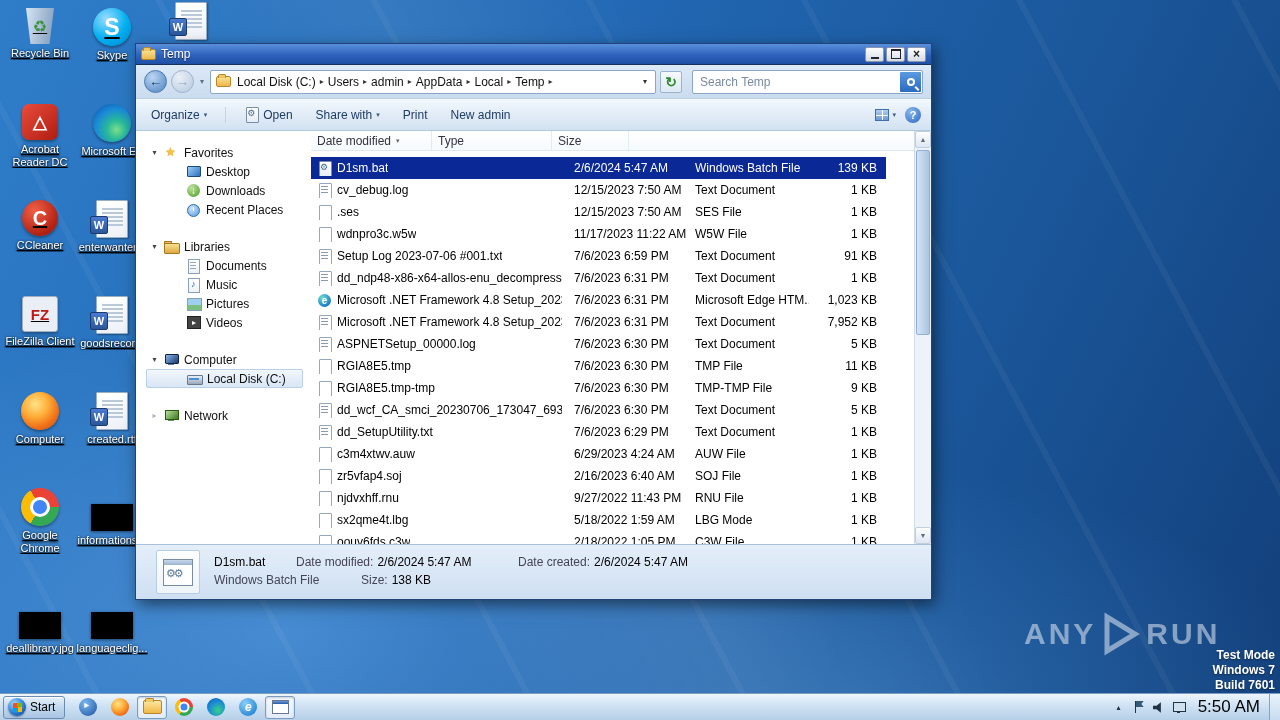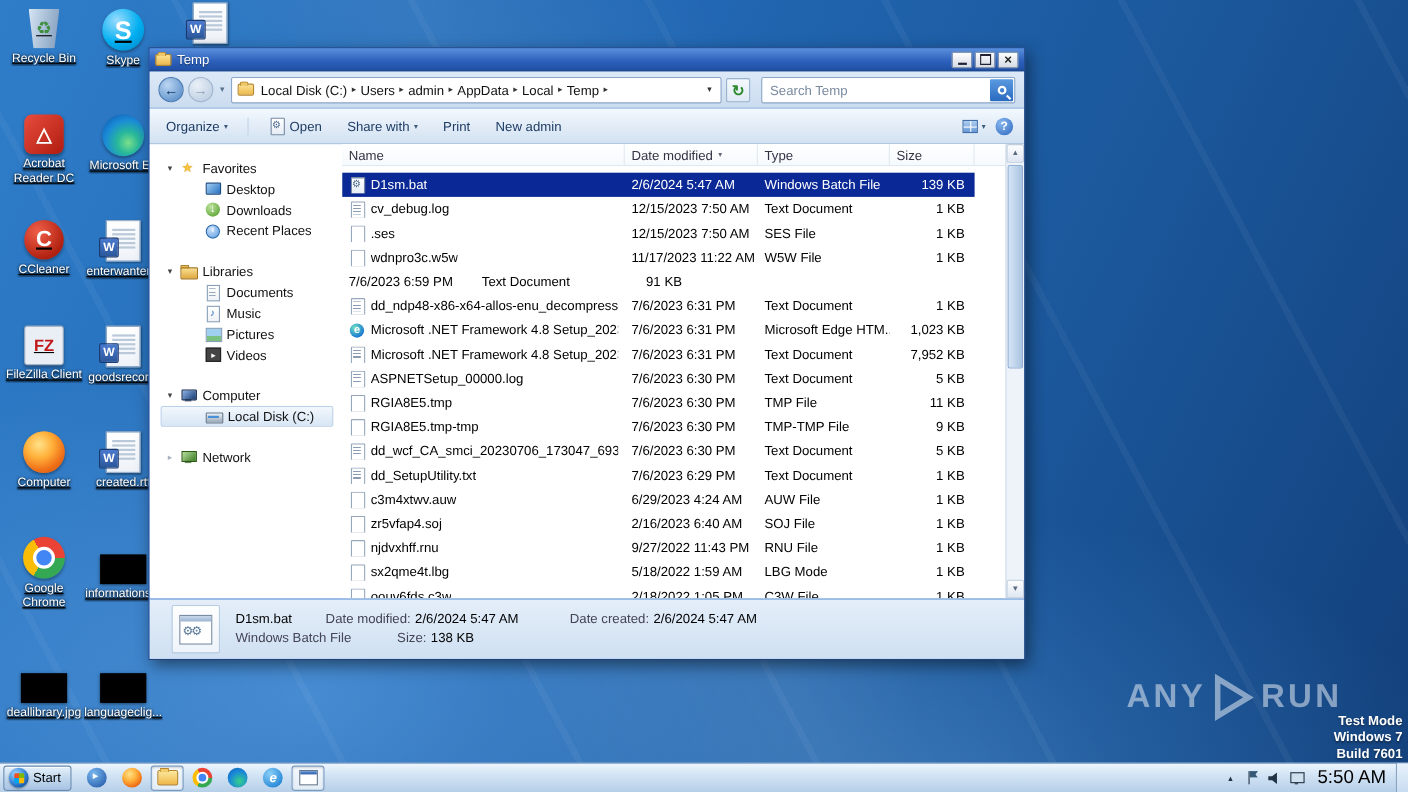--- a/index.html
+++ b/index.html
@@ -42,21 +42,21 @@
 .k-firefox{width:38px;height:38px;border-radius:50%;background:radial-gradient(circle at 38% 32%,#ffe28a 0%,#ffb03a 35%,#f07018 66%,#c04a10 100%);box-shadow:0 2px 3px rgba(0,0,0,.35);}
 .k-chrome{width:38px;height:38px;border-radius:50%;background:conic-gradient(from -30deg,#ea4335 0 120deg,#34a853 120deg 240deg,#fbbc05 240deg 360deg);position:relative;box-shadow:0 2px 3px rgba(0,0,0,.35);}
 .k-chrome::after{content:"";position:absolute;left:50%;top:50%;transform:translate(-50%,-50%);width:14px;height:14px;border-radius:50%;background:#4285f4;border:3px solid #fff;}
 .k-blackbox{width:42px;height:27px;background:#000;box-shadow:0 1px 3px rgba(0,0,0,.5);}
 
 
 .wm{position:absolute;left:1024px;top:612px;z-index:2;display:flex;align-items:center;gap:6px;color:rgba(226,233,243,.55);font-size:30px;font-weight:bold;letter-spacing:3px;}
 .wm-testmode{position:absolute;right:5px;top:648px;z-index:2;text-align:right;color:#fff;font-size:12px;font-weight:bold;line-height:1.25;text-shadow:0 1px 2px rgba(0,0,0,.45);}
 
 
-.window{position:absolute;left:135px;top:43px;width:797px;height:557px;z-index:5;background:#3b82f6;border:1px solid #22437a;box-shadow:3px 5px 14px rgba(0,0,0,.5);display:flex;flex-direction:column;}
+.window{position:absolute;left:135px;top:43px;width:797px;height:557px;z-index:5;background:#22c55e;border:1px solid #22437a;box-shadow:3px 5px 14px rgba(0,0,0,.5);display:flex;flex-direction:column;}
 .titlebar{height:21px;background:linear-gradient(180deg,#5a8fdb 0%,#2f62bd 55%,#1f4fa5 100%);display:flex;align-items:center;padding:0 5px;gap:5px;border-bottom:1px solid #16325c;}
 .t-text{color:#fff;font-size:12px;flex:1;text-shadow:0 1px 1px rgba(0,0,0,.5);}
 .winbtns{display:flex;gap:2px;}
 .wbtn{width:19px;height:15px;background:linear-gradient(#fdfdfd,#d6dce6);border:1px solid #8a97ab;border-radius:2px;display:flex;align-items:center;justify-content:center;position:relative;}
 .wb-min::after{content:"";width:8px;height:2px;background:#223;margin-top:7px;}
 .wb-max::after{content:"";width:8px;height:7px;border:1px solid #223;border-top-width:2px;}
 .wb-close::after{content:"\00D7";font-size:12px;font-weight:bold;color:#222;line-height:1;}
 
 .folder-ico{width:15px;height:11px;background:linear-gradient(#fbe293,#edb94d);border:1px solid #b8872c;border-radius:2px;position:relative;flex:none;}
 .folder-ico::before{content:"";position:absolute;top:-3px;left:1px;width:6px;height:3px;background:#edc768;border:1px solid #b8872c;border-bottom:none;border-radius:2px 2px 0 0;}
@@ -410,23 +410,20 @@
           </li>
           <li class="nav-item lvl0 gap">
             <span class="tw closed">▸</span>
             <span class="ti k-network"></span>
             <span class="nav-label">Network</span>
           </li>
         </ul>
     </div>
     <div class="filearea">
       <div class="cols-header">
-        <div class="colh w-name">
-            <span>Name</span>
-          </div>
         <div class="colh w-date">
             <span>Date modified</span>
             <span class="sort"></span>
           </div>
         <div class="colh w-type">
             <span>Type</span>
           </div>
         <div class="colh w-size">
             <span>Size</span>
           </div>
@@ -463,20 +460,24 @@
           <div class="frow">
             <div class="cell c-name">
               <span class="fi fi-blank"></span>
               <span class="fname">wdnpro3c.w5w</span>
             </div>
             <div class="cell c-date">11/17/2023 11:22 AM</div>
             <div class="cell c-type">W5W File</div>
             <div class="cell c-size">1 KB</div>
           </div>
           <div class="frow">
+            <div class="cell c-name">
+              <span class="fi fi-text"></span>
+              <span class="fname">Setup Log 2023-07-06 #001.txt</span>
+            </div>
             <div class="cell c-date">7/6/2023 6:59 PM</div>
             <div class="cell c-type">Text Document</div>
             <div class="cell c-size">91 KB</div>
           </div>
           <div class="frow">
             <div class="cell c-name">
               <span class="fi fi-text"></span>
               <span class="fname">dd_ndp48-x86-x64-allos-enu_decompression...</span>
             </div>
             <div class="cell c-date">7/6/2023 6:31 PM</div>

